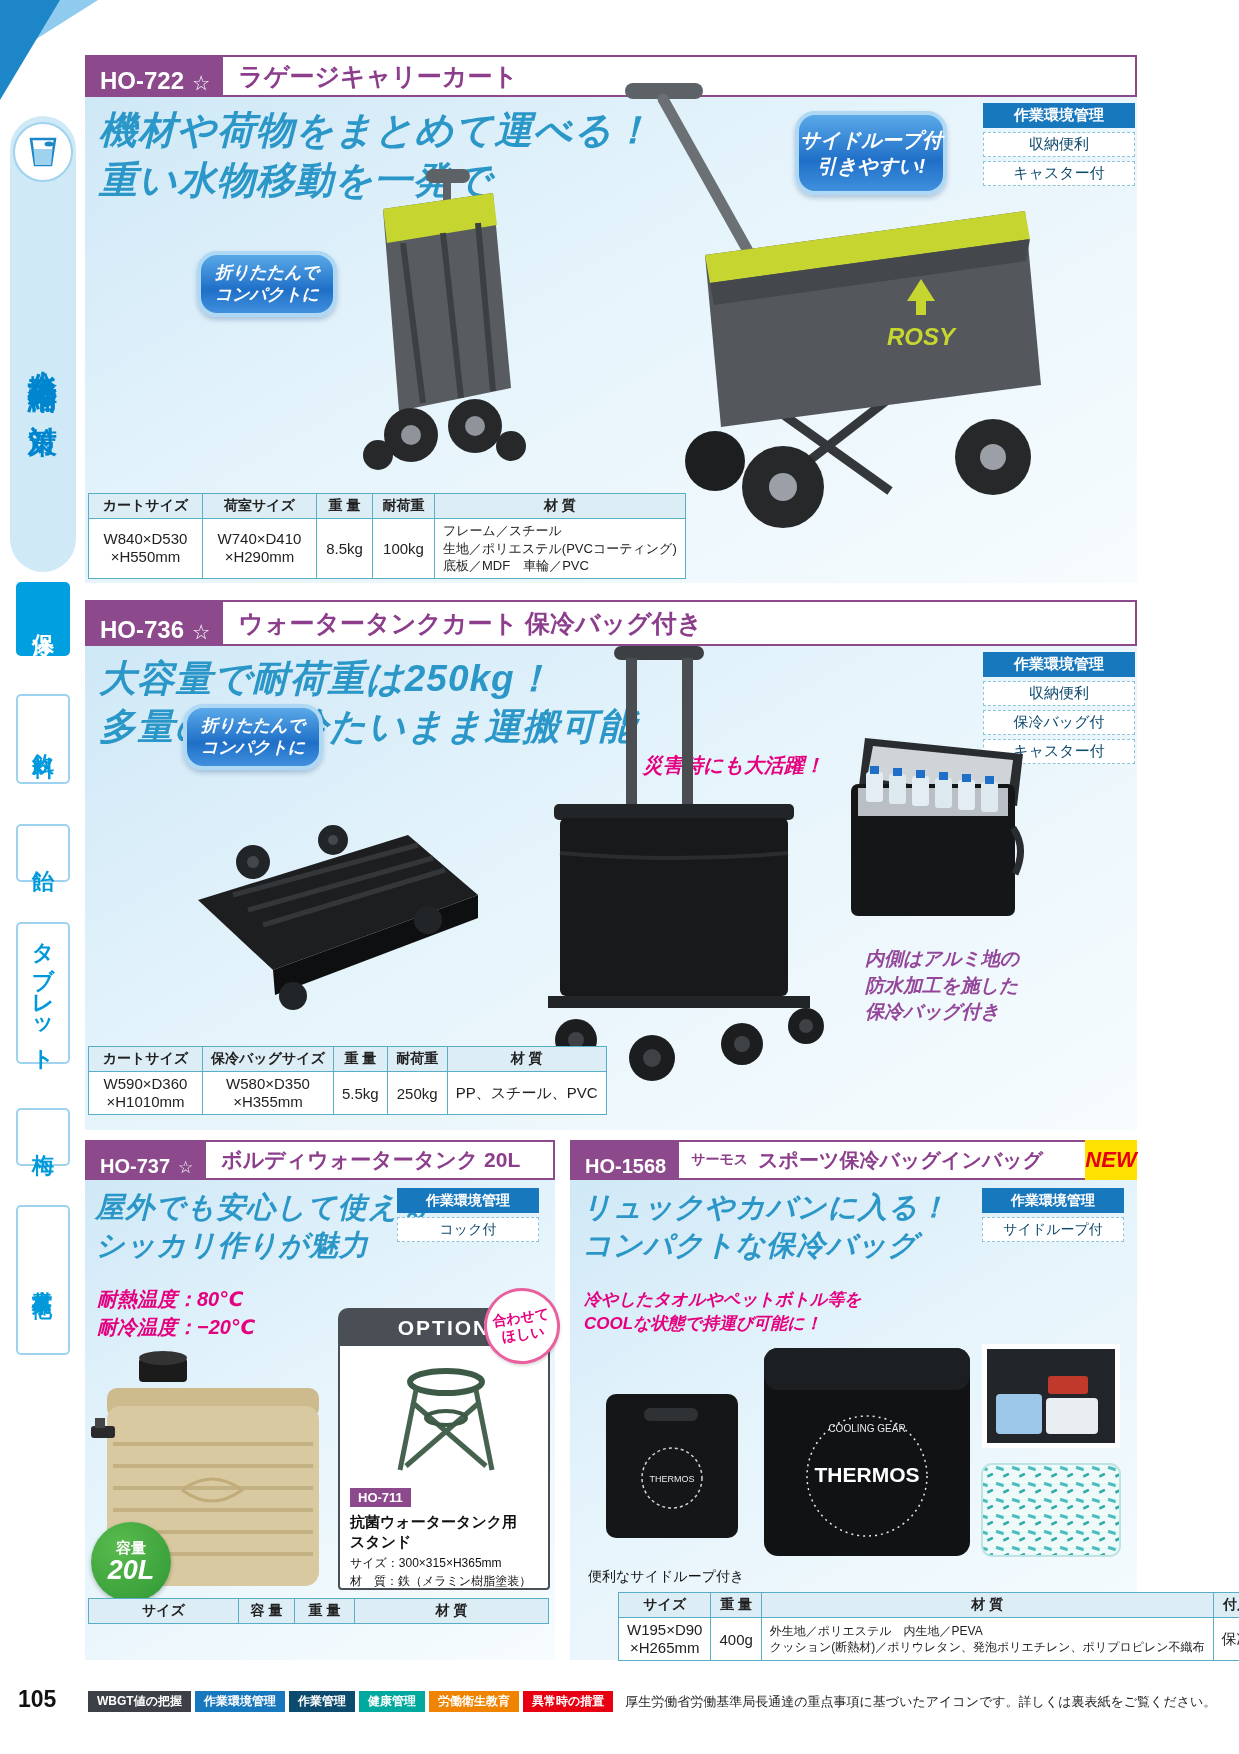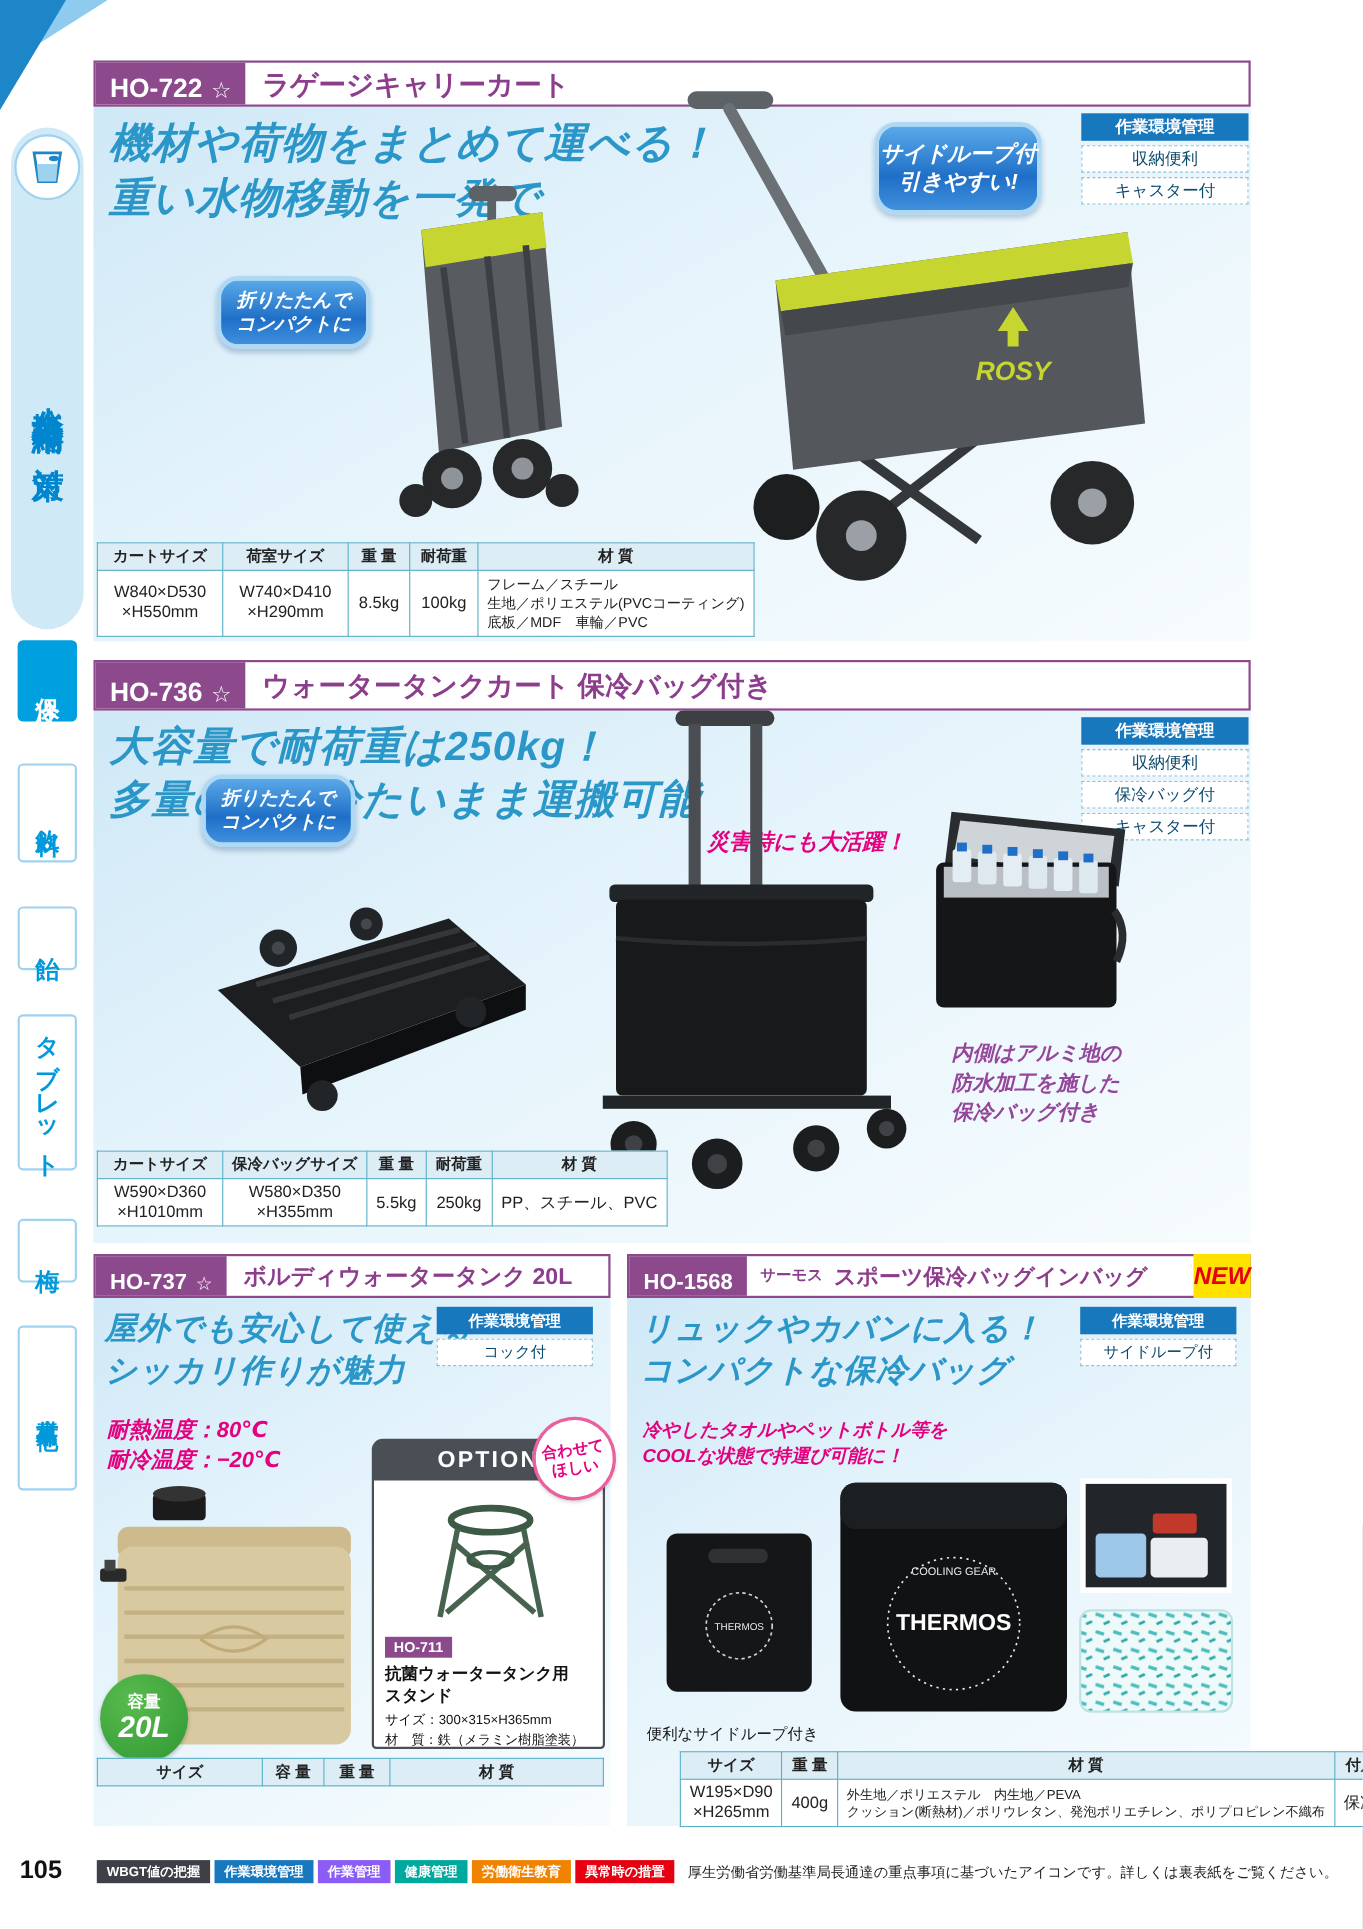--- a/index.html
+++ b/index.html
@@ -63,21 +63,21 @@
   .cap-badge { position:absolute; width:80px; height:80px; border-radius:50%; background:radial-gradient(circle at 35% 30%,#59bb4e,#2f9733); color:#fff; display:flex; flex-direction:column; align-items:center; justify-content:center; line-height:1.05; box-shadow:0 2px 4px rgba(0,0,0,.25); }
   .cap-badge .s1 { font-size:15px; font-weight:bold; }
   .cap-badge .s2 { font-size:27px; font-weight:bold; font-style:italic; }
 
   .caption { position:absolute; font-size:14px; color:#111; }
 
   
   .page-num { position:absolute; left:18px; top:1686px; font-size:23px; font-weight:bold; color:#111; }
   .legend { position:absolute; left:88px; top:1691px; display:flex; align-items:center; gap:4px; }
   .lg { height:21px; padding:0 9px; color:#fff; font-size:12px; font-weight:bold; display:flex; align-items:center; white-space:nowrap; }
-  .lg0{background:#3d4046;} .lg1{background:#1878be;} .lg2{background:#8b5cf6;}
+  .lg0{background:#3d4046;} .lg1{background:#1878be;} .lg2{background:#0c4a6e;}
   .lg3{background:#00a99d;} .lg4{background:#f08300;} .lg5{background:#e60012;}
   .legend-note { font-size:13px; color:#222; margin-left:8px; white-space:nowrap; }
 </style>
 </head>
 <body>
 
 <div class="page">
 
   <div class="tri-light"></div>
   <div class="tri-dark"></div>

